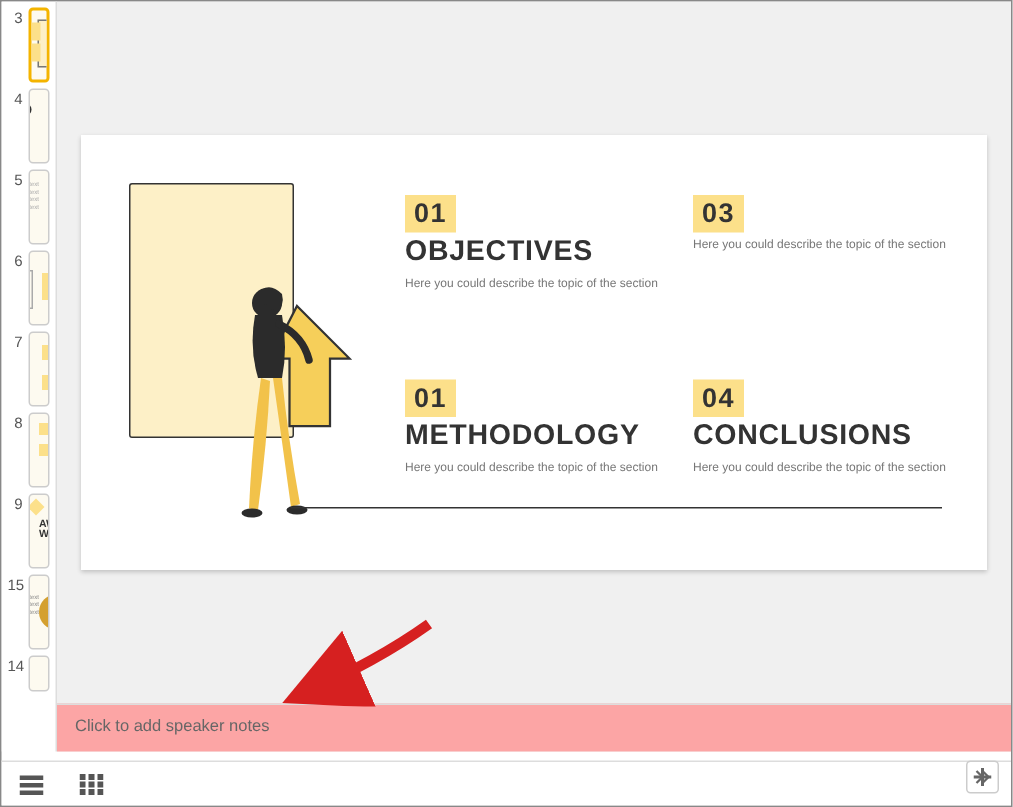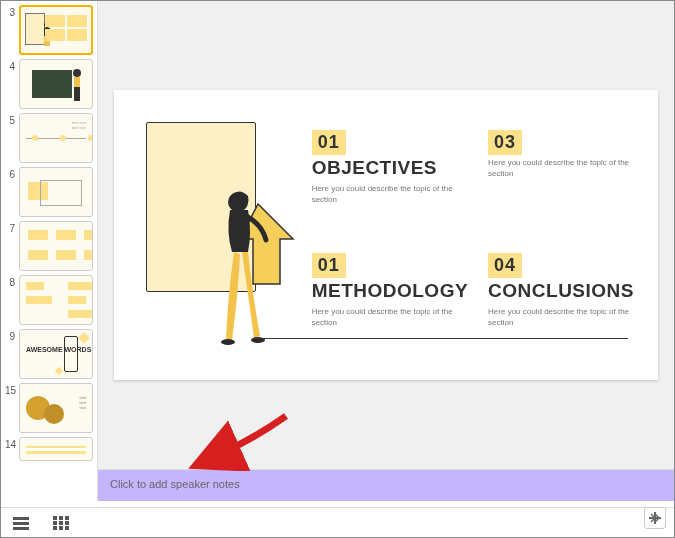--- a/index.html
+++ b/index.html
@@ -5,32 +5,32 @@
 * { margin: 0; padding: 0; box-sizing: border-box; }
 body { font-family: Arial, sans-serif; background: #fff; width: 675px; height: 538px; overflow: hidden; position: relative; border: 1px solid #888; }
 .app { display: flex; height: 500px; }
 .sidebar { width: 128px; background: #fff; overflow-y: auto; border-right: 1px solid #ddd; padding: 0 4px; }
 .thumb-row { display: flex; align-items: flex-start; margin: 4px 0; }
 .thumb-num { width: 14px; font-size: 10px; color: #555; text-align: right; padding-right: 4px; padding-top: 2px; }
 .thumb { flex: 1; height: 50px; background: #fff; border: 1px solid #ccc; border-radius: 3px; position: relative; overflow: hidden; cursor: pointer; }
 .thumb.selected { border: 2px solid #f4b400; }
 .main { flex: 1; display: flex; flex-direction: column; background: #f0f0f0; }
 .canvas-area { flex: 1; display: flex; align-items: center; justify-content: center; padding: 16px; position: relative; }
-.slide { width: 544px; height: 290px; background: #fff; box-shadow: 0 1px 3px rgba(0,0,0,0.2); position: relative; padding: 24px 24px 24px 24px; }
+.slide { width: 604px; height: 290px; background: #fff; box-shadow: 0 1px 3px rgba(0,0,0,0.2); position: relative; padding: 24px 24px 24px 24px; }
 .slide-content { display: flex; height: 100%; }
 .illustration { width: 180px; position: relative; }
 .yellow-box { position: absolute; left: 8px; top: 8px; width: 110px; height: 170px; background: #fdf0c7; border: 1.5px solid #333; border-radius: 2px; }
 .person { position: absolute; left: 80px; top: 70px; width: 90px; height: 170px; }
 .sections { flex: 1; display: grid; grid-template-columns: 1fr 1fr; grid-template-rows: 1fr 1fr; gap: 20px 20px; padding-left: 12px; padding-top: 16px; }
 .section-item { }
 .section-num { display: inline-block; background: #fce08a; padding: 2px 6px; font-family: 'Arial Black', sans-serif; font-size: 18px; font-weight: 900; color: #333; letter-spacing: 1px; margin-bottom: 2px; }
 .section-title { font-family: 'Arial Black', sans-serif; font-size: 19px; font-weight: 900; color: #333; letter-spacing: 0.5px; text-transform: uppercase; margin-bottom: 4px; }
 .section-desc { font-size: 8px; color: #777; line-height: 1.4; }
 .divider-line { position: absolute; left: 140px; right: 30px; top: 248px; height: 1px; background: #333; }
-.notes-area { height: 32px; background: #c4b5fd; border-top: 1px solid #ddd; padding: 8px 12px; font-size: 11px; color: #666; cursor: text; }
+.notes-area { height: 32px; background: #fca5a5; border-top: 1px solid #ddd; padding: 8px 12px; font-size: 11px; color: #666; cursor: text; }
 .bottom-bar { position: absolute; bottom: 0; left: 0; right: 0; height: 30px; background: #fff; border-top: 1px solid #ddd; display: flex; align-items: center; padding: 0 12px; gap: 24px; }
 .view-icon { width: 16px; height: 14px; cursor: pointer; }
 .plus-button { position: absolute; bottom: 8px; right: 8px; width: 22px; height: 22px; background: #fff; border: 1px solid #ccc; border-radius: 3px; display: flex; align-items: center; justify-content: center; font-size: 14px; color: #666; cursor: pointer; }
 .arrow-annotation { position: absolute; left: 180px; top: 410px; width: 110px; height: 60px; pointer-events: none; z-index: 100; }
 .t-generic { background: #fdfaf0; }
 .t4-img { position:absolute; left:12px; top:10px; width:40px; height:28px; background:#3a4a3a; }
 .t4-person { position:absolute; right:8px; top:8px; width:14px; height:36px; }
 .t5-line { position:absolute; left:6px; top:24px; right:6px; height:1px; background:#aaa; }
 .t5-dot { position:absolute; width:6px; height:6px; background:#fce08a; border-radius:50%; top:21px; }
 .t6-blk { position:absolute; left:8px; top:14px; width:20px; height:18px; background:#fce08a; }

